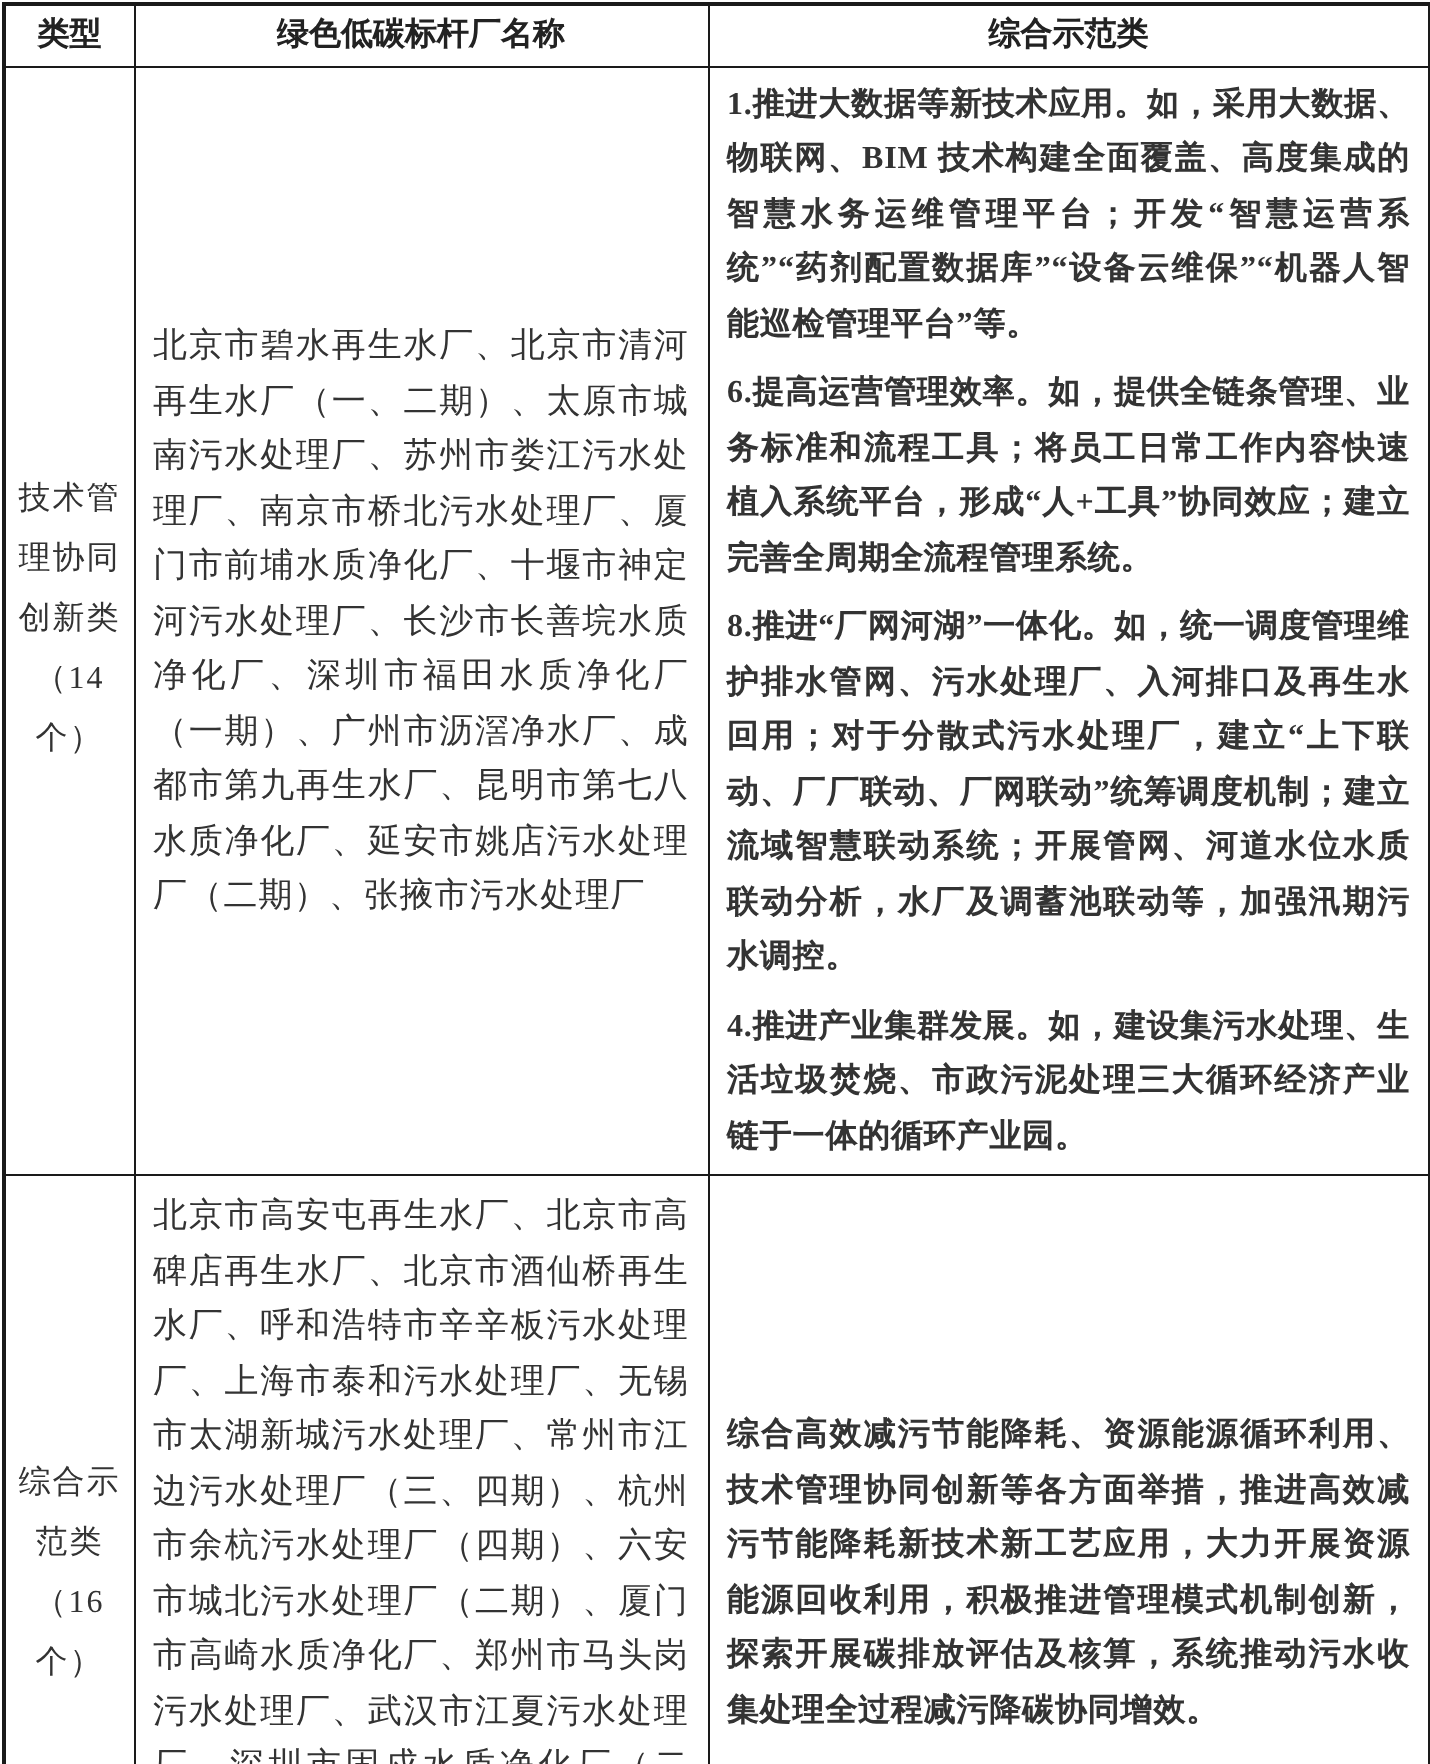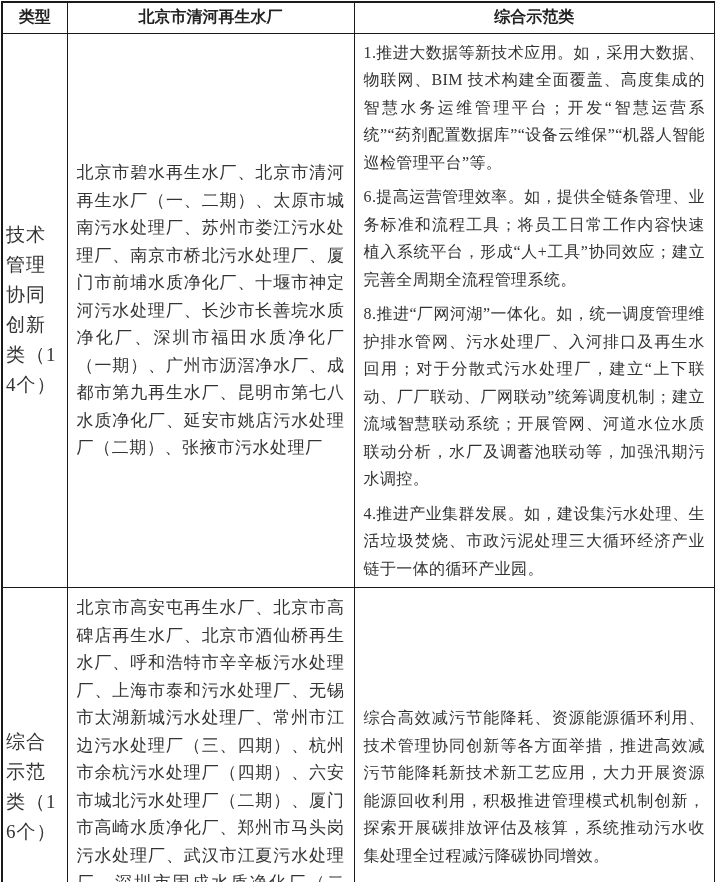--- a/index.html
+++ b/index.html
@@ -29,22 +29,22 @@
     height:31px;
     font-family:Liberation Serif, serif;
     font-weight:bold;
     font-size:16px;
     color:#222;
     text-align:center;
     padding:2px 2px;
     margin-left:29px;
   }
   td.type-cell{
-    text-align:left;
-    font-size:19px;
+    text-align:center;
+    font-size:16px;
     line-height:30px;
     letter-spacing:1px;
     padding:2px 3px;
     word-break:break-all;
   }
   td.plants-cell{
     font-size:17px;
     line-height:27.5px;
     letter-spacing:0.6px;
     text-align:justify;
@@ -56,38 +56,38 @@
     font-size:16px;
     line-height:27.5px;
     letter-spacing:0.4px;
     text-align:justify;
     text-justify:inter-character;
     word-break:break-all;
     padding:5px 9px;
   }
   td.v-top{vertical-align:top;}
   td.v-mid{vertical-align:middle;}
-  .practices-cell p{margin:0 0 7px 0;}
+  .practices-cell p{margin:0 0 7px 0;font-weight:bold;}
   .practices-cell p:last-child{margin-bottom:0;}
   tr.row-1{height:529px;}
   tr.row-2{height:316px;}
 </style>
 </head>
 <body>
 
 <table class="doc-table">
   <colgroup>
     <col class="c-type">
     <col class="c-plants">
     <col class="c-practices">
   </colgroup>
   <thead>
     <tr>
       <th class="hdr">类型</th>
-      <th class="hdr">北京市清河再生水厂</th>
+      <th class="hdr">绿色低碳标杆厂名称</th>
       <th class="hdr">综合示范类</th>
     </tr>
   </thead>
   <tbody>
     <tr class="row-1">
       <td class="type-cell v-mid">技术管理协同创新类（14个）</td>
       <td class="plants-cell v-mid">北京市碧水再生水厂、北京市清河再生水厂（一、二期）、太原市城南污水处理厂、苏州市娄江污水处理厂、南京市桥北污水处理厂、厦门市前埔水质净化厂、十堰市神定河污水处理厂、长沙市长善垸水质净化厂、深圳市福田水质净化厂（一期）、广州市沥滘净水厂、成都市第九再生水厂、昆明市第七八水质净化厂、延安市姚店污水处理厂（二期）、张掖市污水处理厂</td>
       <td class="practices-cell v-top">
         <p>1.推进大数据等新技术应用。如，采用大数据、物联网、BIM 技术构建全面覆盖、高度集成的智慧水务运维管理平台；开发“智慧运营系统”“药剂配置数据库”“设备云维保”“机器人智能巡检管理平台”等。</p>
         <p>6.提高运营管理效率。如，提供全链条管理、业务标准和流程工具；将员工日常工作内容快速植入系统平台，形成“人+工具”协同效应；建立完善全周期全流程管理系统。</p>

